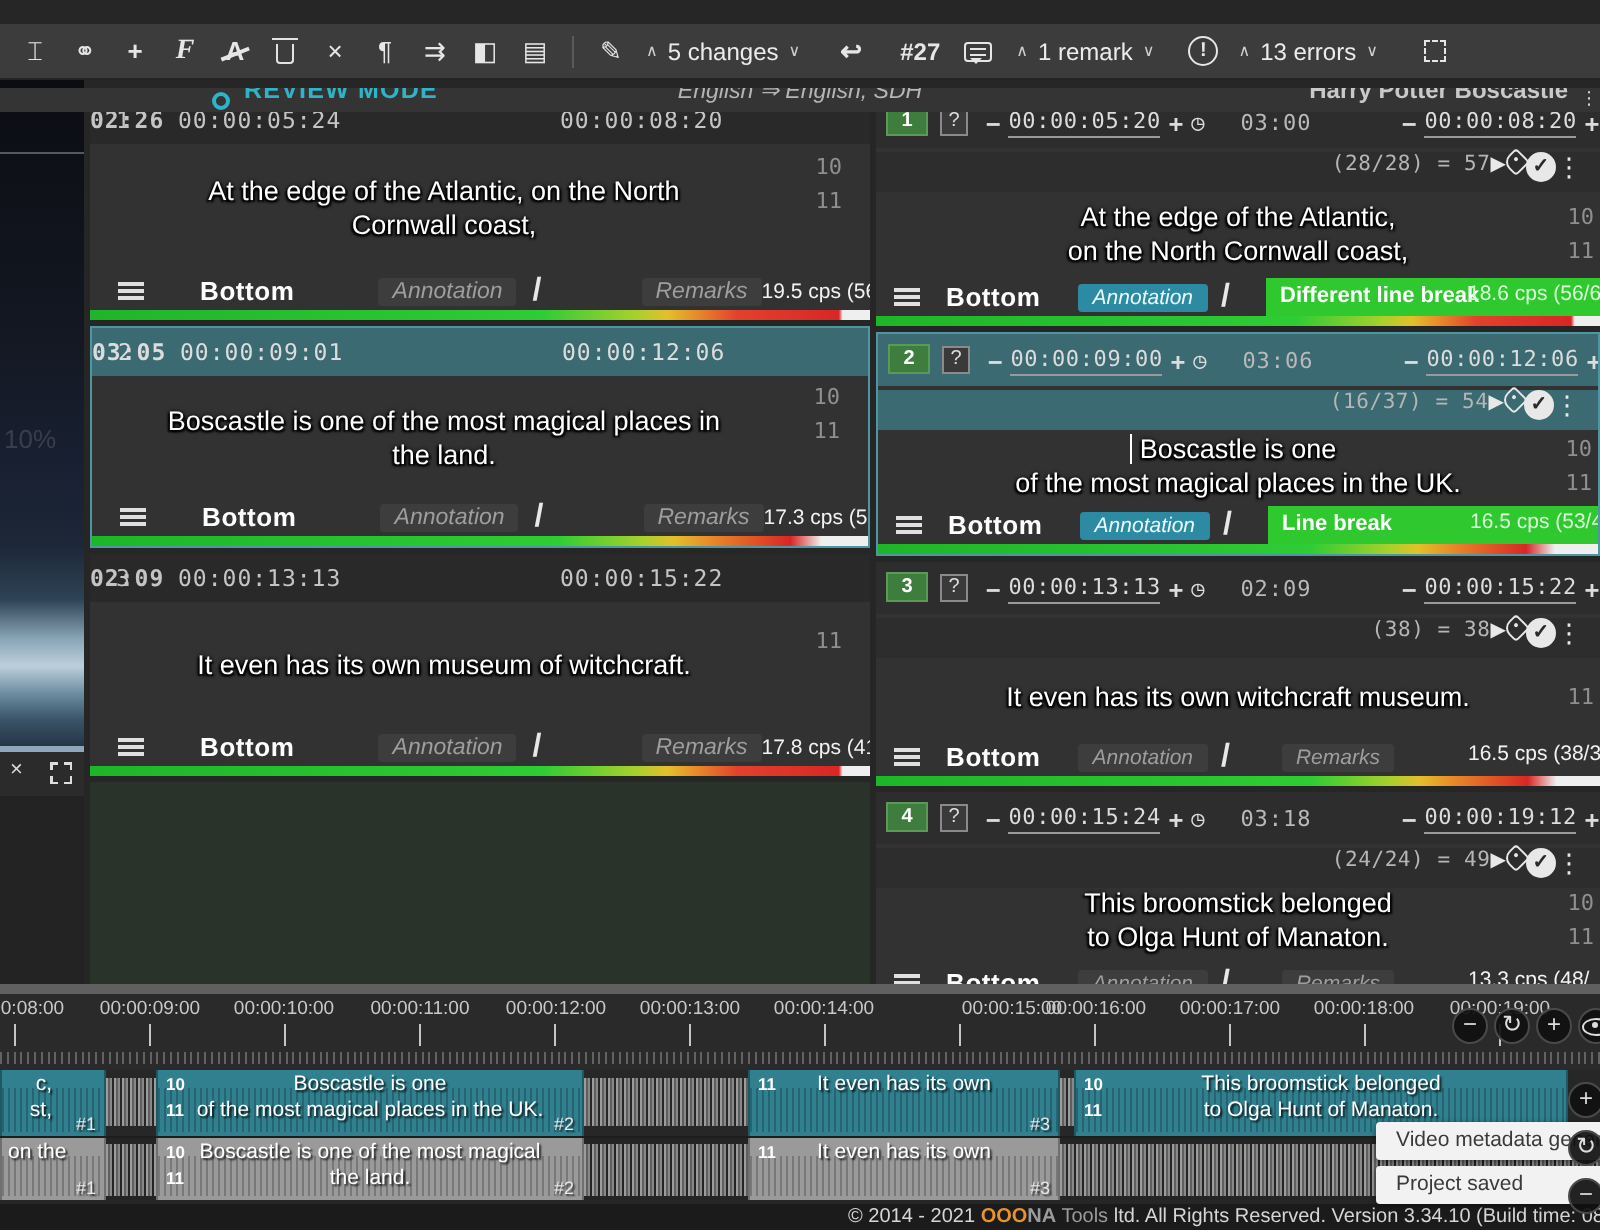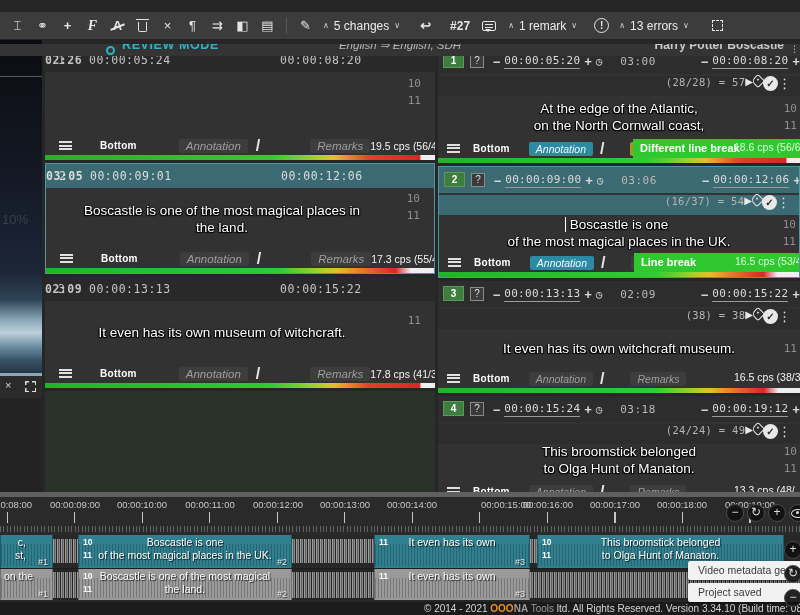--- a/index.html
+++ b/index.html
@@ -50,21 +50,21 @@
   .under-video { position:absolute; left:0; top:398px; width:42px; height:94px; background:#232323; }
   
   .cell { position:absolute; background:#323232; overflow:hidden; }
   .sel { border:1px solid #4e96a2; }
   .mono { font-family:"DejaVu Sans Mono", monospace; }
   .sline { font-size:13.5px; line-height:17px; color:#fff; text-align:center;
     text-shadow:1px 1px 1px #000, -1px 1px 1px #000, 0 0 2px #000; }
   .rownums { position:absolute; color:#8f8f8f; font-family:"DejaVu Sans Mono", monospace; font-size:11px; line-height:17px; text-align:right; }
   .i-layers { width:13px; height:9px; flex:none;
     background:linear-gradient(#e0e0e0 0 2px,transparent 2px 3.5px,#e0e0e0 3.5px 5.5px,transparent 5.5px 7px,#e0e0e0 7px 9px); }
-  .pos { font-size:10px; font-weight:bold; color:#fff; letter-spacing:.3px; }
+  .pos { font-size:13px; font-weight:bold; color:#fff; letter-spacing:.3px; }
   .tabp { background:#3d3d3d; color:#9e9e9e; padding:1px 7px; border-radius:2px; white-space:nowrap;font-style:italic; }
   .slash { color:#e8e8e8; font-weight:bold; }
   .cps { font-size:10.5px; color:#f2f2f2; white-space:nowrap; }
   .cpsbar { position:absolute; bottom:0; left:0; right:0; height:5px;
     background:linear-gradient(90deg,#1fb52a 0%,#2ecc35 58%,#a8d02c 70%,#e3c02a 74%,#e8872a 78%,#e2412c 83%,#d92626 96%,#efefef 96.5%,#efefef 100%); }
   .cpsbar.b2 { background:linear-gradient(90deg,#1fb52a 0%,#2ecc35 60%,#a8d02c 71%,#e3c02a 75%,#e8872a 80%,#d92626 90%,#efefef 94%,#efefef 100%); }
   
   .lcell { left:45px; width:390px; }
   .lhdr { position:absolute; top:0; left:0; right:0; height:24px; background:#292929; color:#c4c4c4; font-size:11.5px; }
   .sel .lhdr { background:#3b6a72; color:#dcdcdc; }
@@ -205,20 +205,24 @@
   </div>
   <div class="under-video"></div>
 
   <div class="cell lcell" style="top:48px;height:112px">
     <div class="lhdr mono">
       <span class="lnum">1</span>
       <span class="lin">00:00:05:24</span>
       <span class="ldur">02:26</span>
       <span class="lout">00:00:08:20</span>
     </div>
+    <div class="lbody">
+      <div class="sline">At the edge of the Atlantic, on the North</div>
+      <div class="sline">Cornwall coast,</div>
+    </div>
     <div class="rownums lrows">
       <div>10</div>
       <div>11</div>
     </div>
     <div class="lftr">
       <span class="i-layers"></span>
       <span class="pos">Bottom</span>
       <span class="tabp">Annotation</span>
       <span class="slash">/</span>
       <span class="tabp">Remarks</span>

